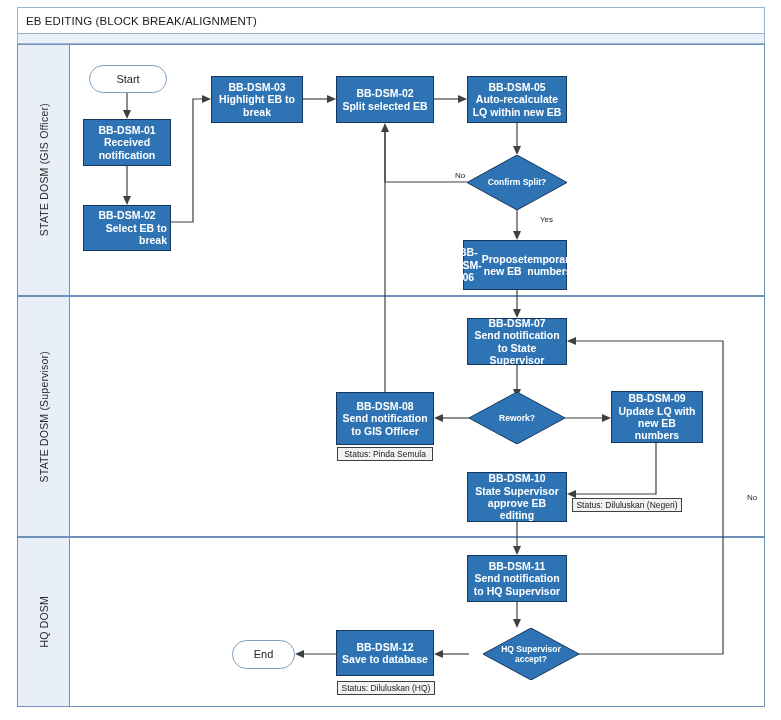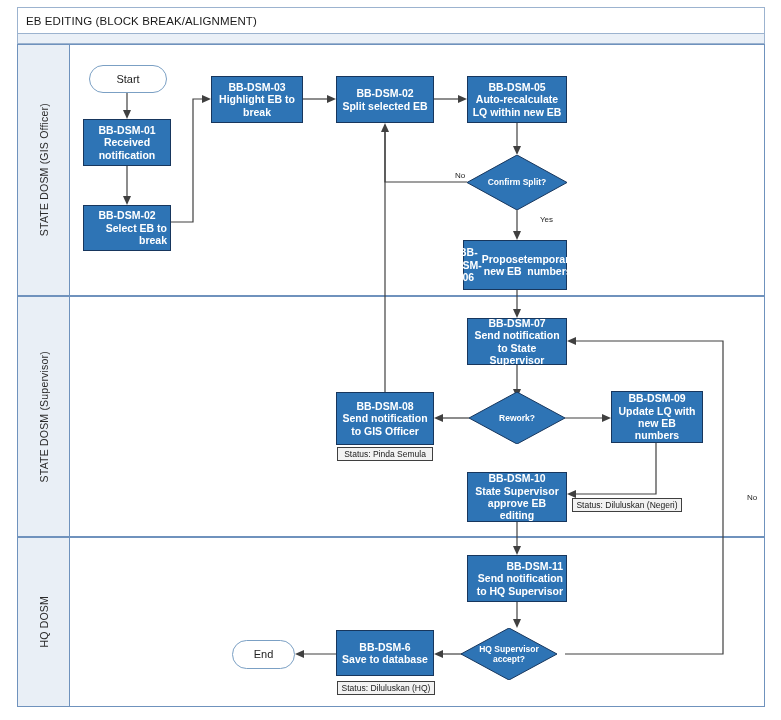--- a/index.html
+++ b/index.html
@@ -245,38 +245,38 @@
   </div>
 
   <div class="node proc" style="left:467px;top:472px;width:100px;height:50px;flex-direction:column;">
     <span>BB-DSM-10</span>
     <span>State Supervisor</span>
     <span>approve EB editing</span>
   </div>
 
   <div class="status" style="left:572px;top:498px;width:110px;height:14px;">Status: Diluluskan (Negeri)</div>
 
-  <div class="node proc" style="left:467px;top:555px;width:100px;height:47px;flex-direction:column;align-items:flex-end;">
+  <div class="node proc" style="left:467px;top:555px;width:100px;height:47px;flex-direction:column;">
     <span>BB-DSM-11</span>
     <span>Send notification</span>
     <span>to HQ Supervisor</span>
   </div>
 
-  <div class="dec-wrap" style="left:461px;top:628px;width:96px;height:52px;">
+  <div class="dec-wrap" style="left:483px;top:628px;width:96px;height:52px;">
     <svg width="96" height="52" viewBox="0 0 96 52">
       <polygon points="48,0 96,26 48,52 0,26" fill="#2e74b5" stroke="#17365d" stroke-width="1"></polygon>
     </svg>
     <div class="dec-label" style="flex-direction:column;">
       <span>HQ Supervisor</span>
       <span>accept?</span>
     </div>
   </div>
 
   <div class="node proc" style="left:336px;top:630px;width:98px;height:46px;flex-direction:column;">
-    <span>BB-DSM-6</span>
+    <span>BB-DSM-12</span>
     <span>Save to database</span>
   </div>
 
   <div class="status" style="left:337px;top:681px;width:98px;height:14px;">Status: Diluluskan (HQ)</div>
 
   <div class="node term" style="left:232px;top:640px;width:63px;height:29px;">
     <span>End</span>
   </div>
 
 </div>

